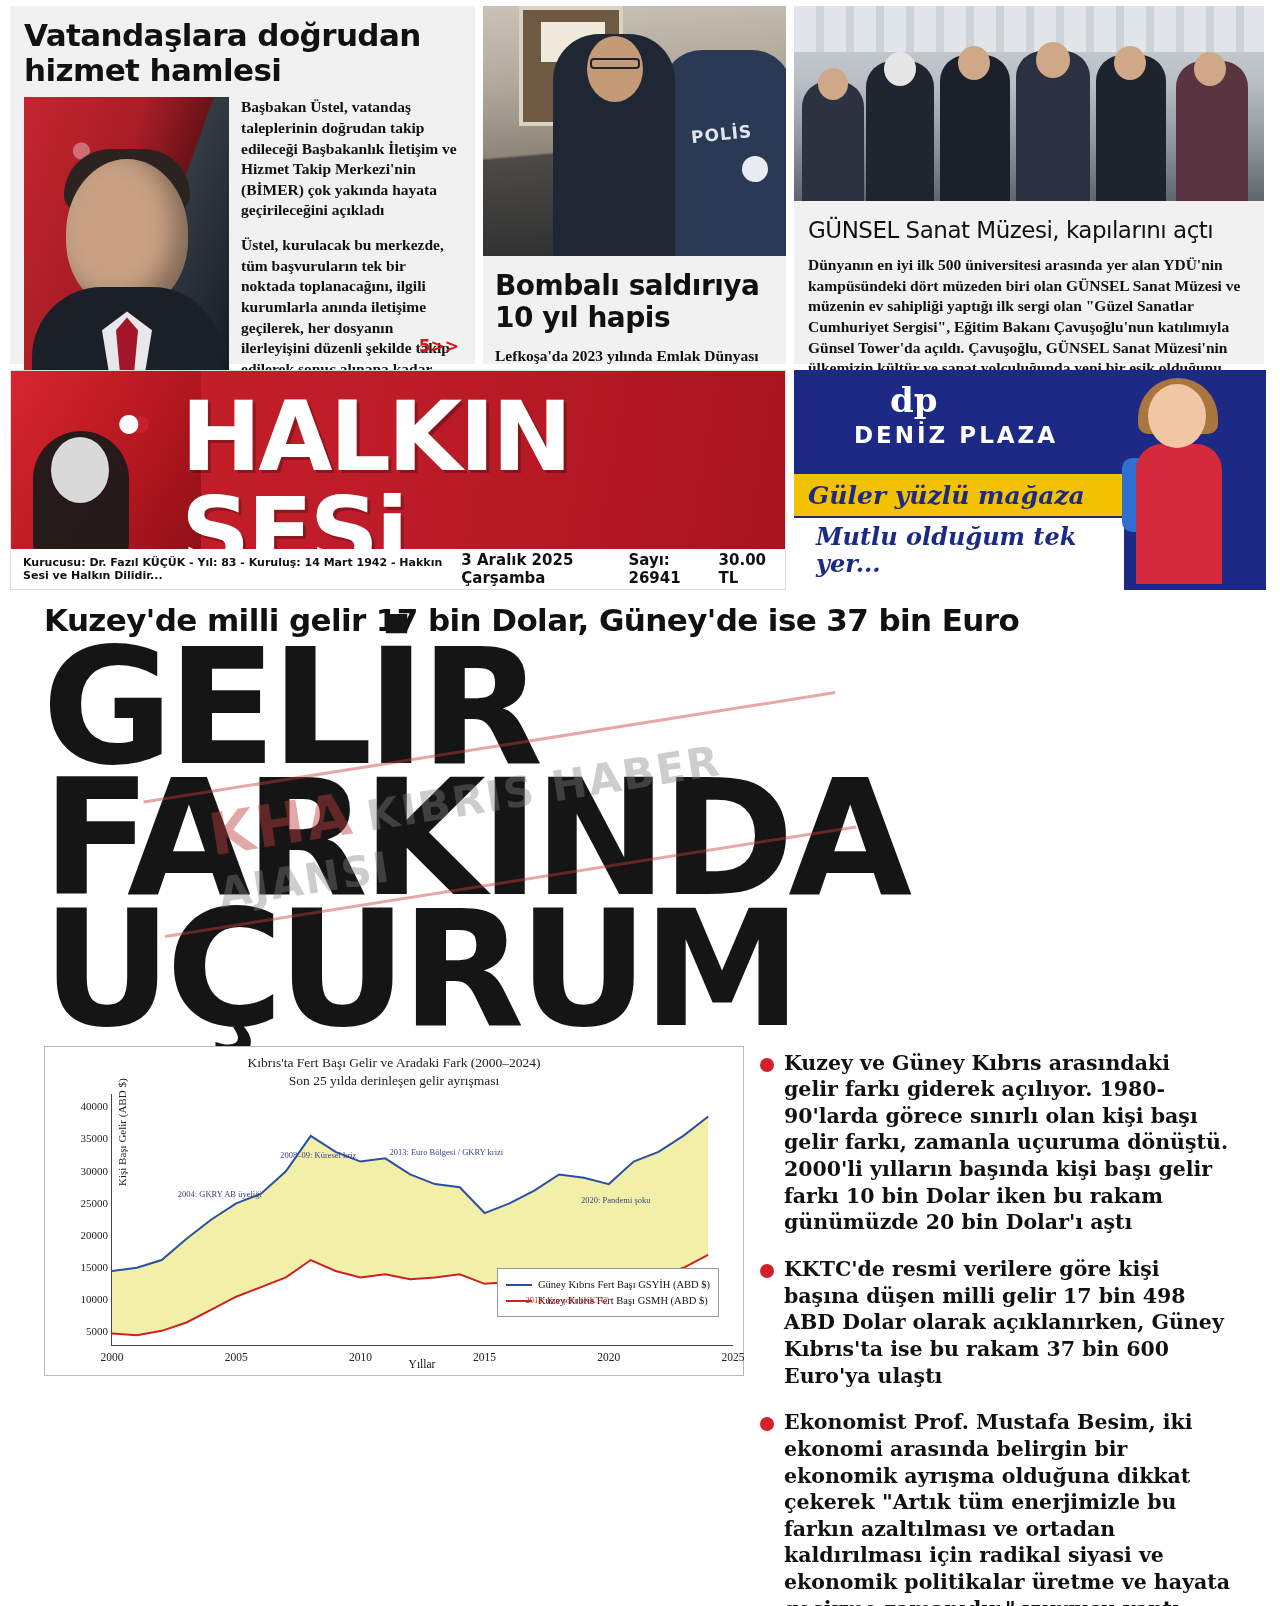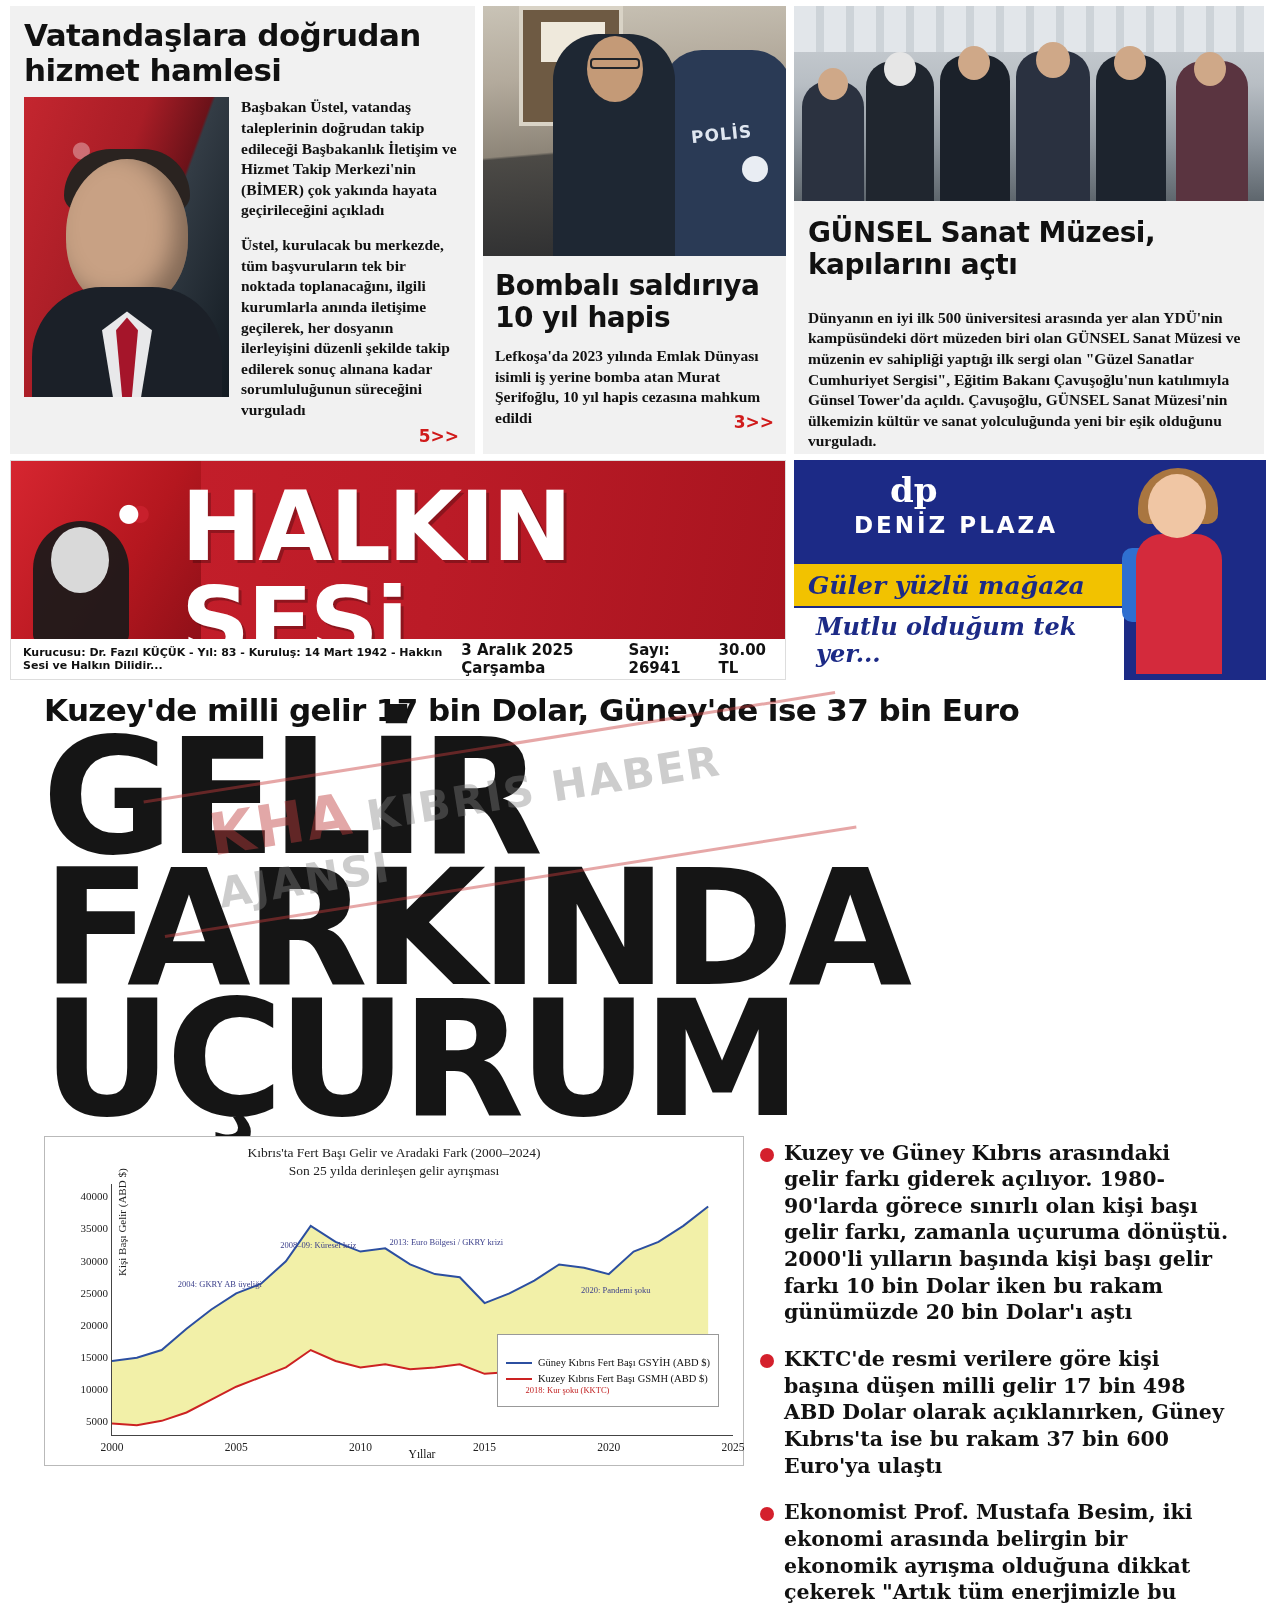--- a/index.html
+++ b/index.html
@@ -9,21 +9,21 @@
     height: 1606px;
     background: #ffffff;
     font-family: "Liberation Serif", serif;
     color: #111;
     position: relative;
     overflow: hidden;
   }
   .page { position: relative; width: 1280px; height: 1606px; padding: 6px 10px; }
 
   
-  .top-row { display: flex; gap: 8px; height: 448px; }
+  .top-row { display: flex; gap: 8px; height: 358px; }
   .col-left { width: 465px; background: #f1f1f1; padding: 10px 14px; position: relative; }
   .col-mid { width: 303px; background: #f1f1f1; position: relative; }
   .col-right { width: 470px; background: #f1f1f1; position: relative; }
 
   .hl-1 {
     font-family: "DejaVu Sans", sans-serif;
     font-weight: bold;
     font-size: 31px;
     line-height: 1.12;
     letter-spacing: -0.6px;
@@ -120,22 +120,22 @@
     background: linear-gradient(180deg,#cfd4d8 0%, #b8bec4 40%, #8e969e 70%, #5e666d 100%);
     position: relative; overflow: hidden;
   }
   .photo-right .ceil {
     position: absolute; left: 0; top: 0; width: 100%; height: 46px;
     background: repeating-linear-gradient(90deg,#e2e6ea 0 22px,#cdd3d8 22px 30px);
   }
   .pr-person { position: absolute; bottom: 0; border-radius: 26px 26px 0 0; }
   .pr-head { position: absolute; border-radius: 50%; background: #cfa888; }
   .hl-3 {
-    font-family: "DejaVu Sans", sans-serif; font-weight: bold;
-    font-size: 28px; line-height: 1.14; letter-spacing: -0.5px; margin: 10px 0 27px 0;
+    font-family: "DejaVu Sans", sans-serif; font-weight: normal;
+    font-size: 23px; line-height: 1.14; letter-spacing: -0.5px; margin: 10px 0 12px 0;
   }
   .right-pad { padding: 6px 14px 10px 14px; }
   .right-text { font-size: 15.5px; line-height: 1.33; font-weight: 600; }
 
   
   .mast-row { display: flex; gap: 8px; margin-top: 6px; height: 220px; }
   .mast {
     width: 776px; background: #ffffff; border: 1px solid #ddd;
     position: relative; overflow: hidden;
   }
@@ -258,21 +258,21 @@
   .plot { position: relative; height: 252px; margin: 4px 0 0 56px; border-left: 1px solid #444; border-bottom: 1px solid #444; }
   .ylab {
     position: absolute; left: 4px; top: 92px; transform: rotate(-90deg); transform-origin: left top;
     font-size: 11px; color: #222; white-space: nowrap;
   }
   .ytick { position: absolute; left: -52px; font-size: 11px; color: #222; width: 48px; text-align: right; }
   .xtick { position: absolute; bottom: -18px; font-size: 11.5px; color: #222; transform: translateX(-50%); }
   .xlab { text-align: center; font-size: 11.5px; margin-top: 12px; margin-left: 56px; }
   .legend {
     position: absolute; right: 14px; bottom: 28px; background: #fff; border: 1px solid #999;
-    padding: 20px 8px; font-size: 10.5px; line-height: 1.5;
+    padding: 8px 8px; font-size: 10.5px; line-height: 1.5;
   }
   .legend .ln { display: inline-block; width: 26px; height: 0; border-top: 2px solid; vertical-align: middle; margin-right: 6px; }
   .annot { position: absolute; font-size: 8.5px; color: #3b3f8a; }
   .annot-red { position: absolute; font-size: 8.5px; color: #c01d1d; }
 </style>
 </head>
 <body>
 
 <div class="page">
 

